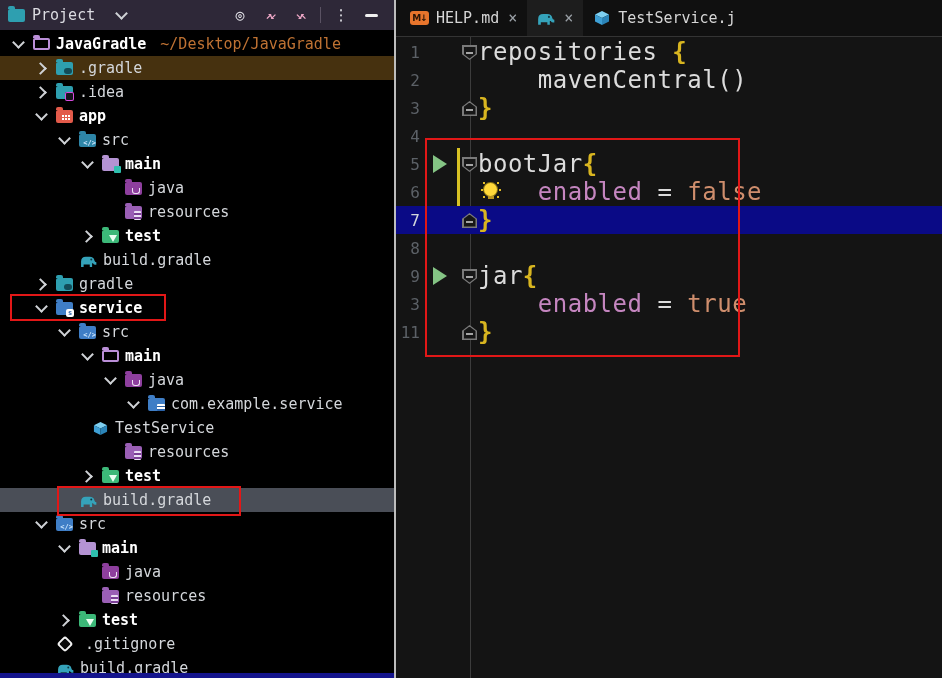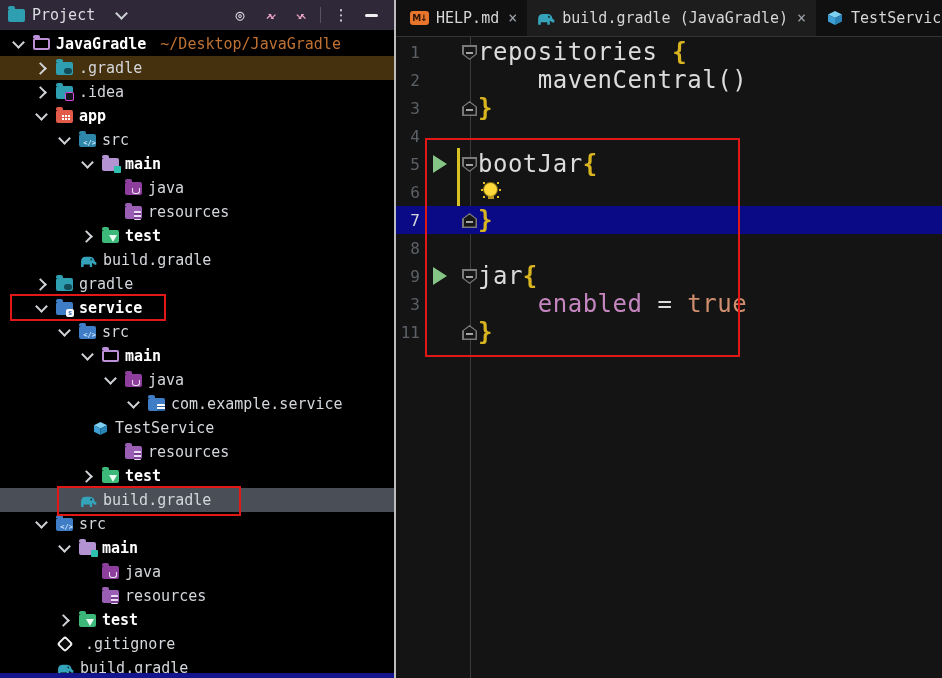--- a/index.html
+++ b/index.html
@@ -175,21 +175,20 @@
       <div class="tab">
         <span class="mdicon">M↓</span>
         <span class="tlb">HELP.md</span>
         <span class="tclose">×</span>
       </div>
       <div class="tab active">
         <span class="icf"><svg viewBox="0 0 16 14" width="18" height="16">
               <path fill="#35a3ba" d="M1 13 L1 8 Q1 3.5 5.5 3.5 L9 3.5 Q13 3.5 13.6 7 Q13.8 8.6 15.4 8.6 L15.4 11 Q13 11.4 12.2 9.6 L11.4 9.6 L11.4 13 L9.2 13 L9.2 10.8 L3.4 10.8 L3.4 13 Z"></path>
               <circle cx="10.6" cy="6" r=".9" fill="#0e3640"></circle>
             </svg></span>
-        <span class="tlb">build.gradle (JavaGradle)</span>
         <span class="tclose">×</span>
       </div>
       <div class="tab">
         <span class="icf"><svg viewBox="0 0 16 16" width="16" height="16">
               <polygon points="8,1 15,4.5 8,8 1,4.5" fill="#7ed0f2"></polygon>
               <polygon points="1,4.5 8,8 8,15 1,11.5" fill="#3e9fd4"></polygon>
               <polygon points="15,4.5 8,8 8,15 15,11.5" fill="#2b84b8"></polygon>
             </svg></span>
         <span class="tlb">TestService.j</span>
       </div>
@@ -233,20 +232,21 @@
             <span class="run"></span>
             <span class="fm">
               <span class="mn"></span>
             </span>
           </span>
           <span class="code"><span class="tk plain">bootJar</span><span class="tk brace">{</span></span>
         </div>
       <div class="crow">
           <span class="ln">6</span>
           <span class="gs"></span>
+          <span class="code"><span class="tk plain">    </span><span class="tk prop">enabled</span><span class="tk plain"> = </span><span class="tk literal">false</span></span>
         </div>
       <div class="crow cur">
           <span class="ln">7</span>
           <span class="gs">
             <span class="fm u">
               <span class="mn"></span>
             </span>
           </span>
           <span class="code"><span class="tk brace">}</span></span>
         </div>

